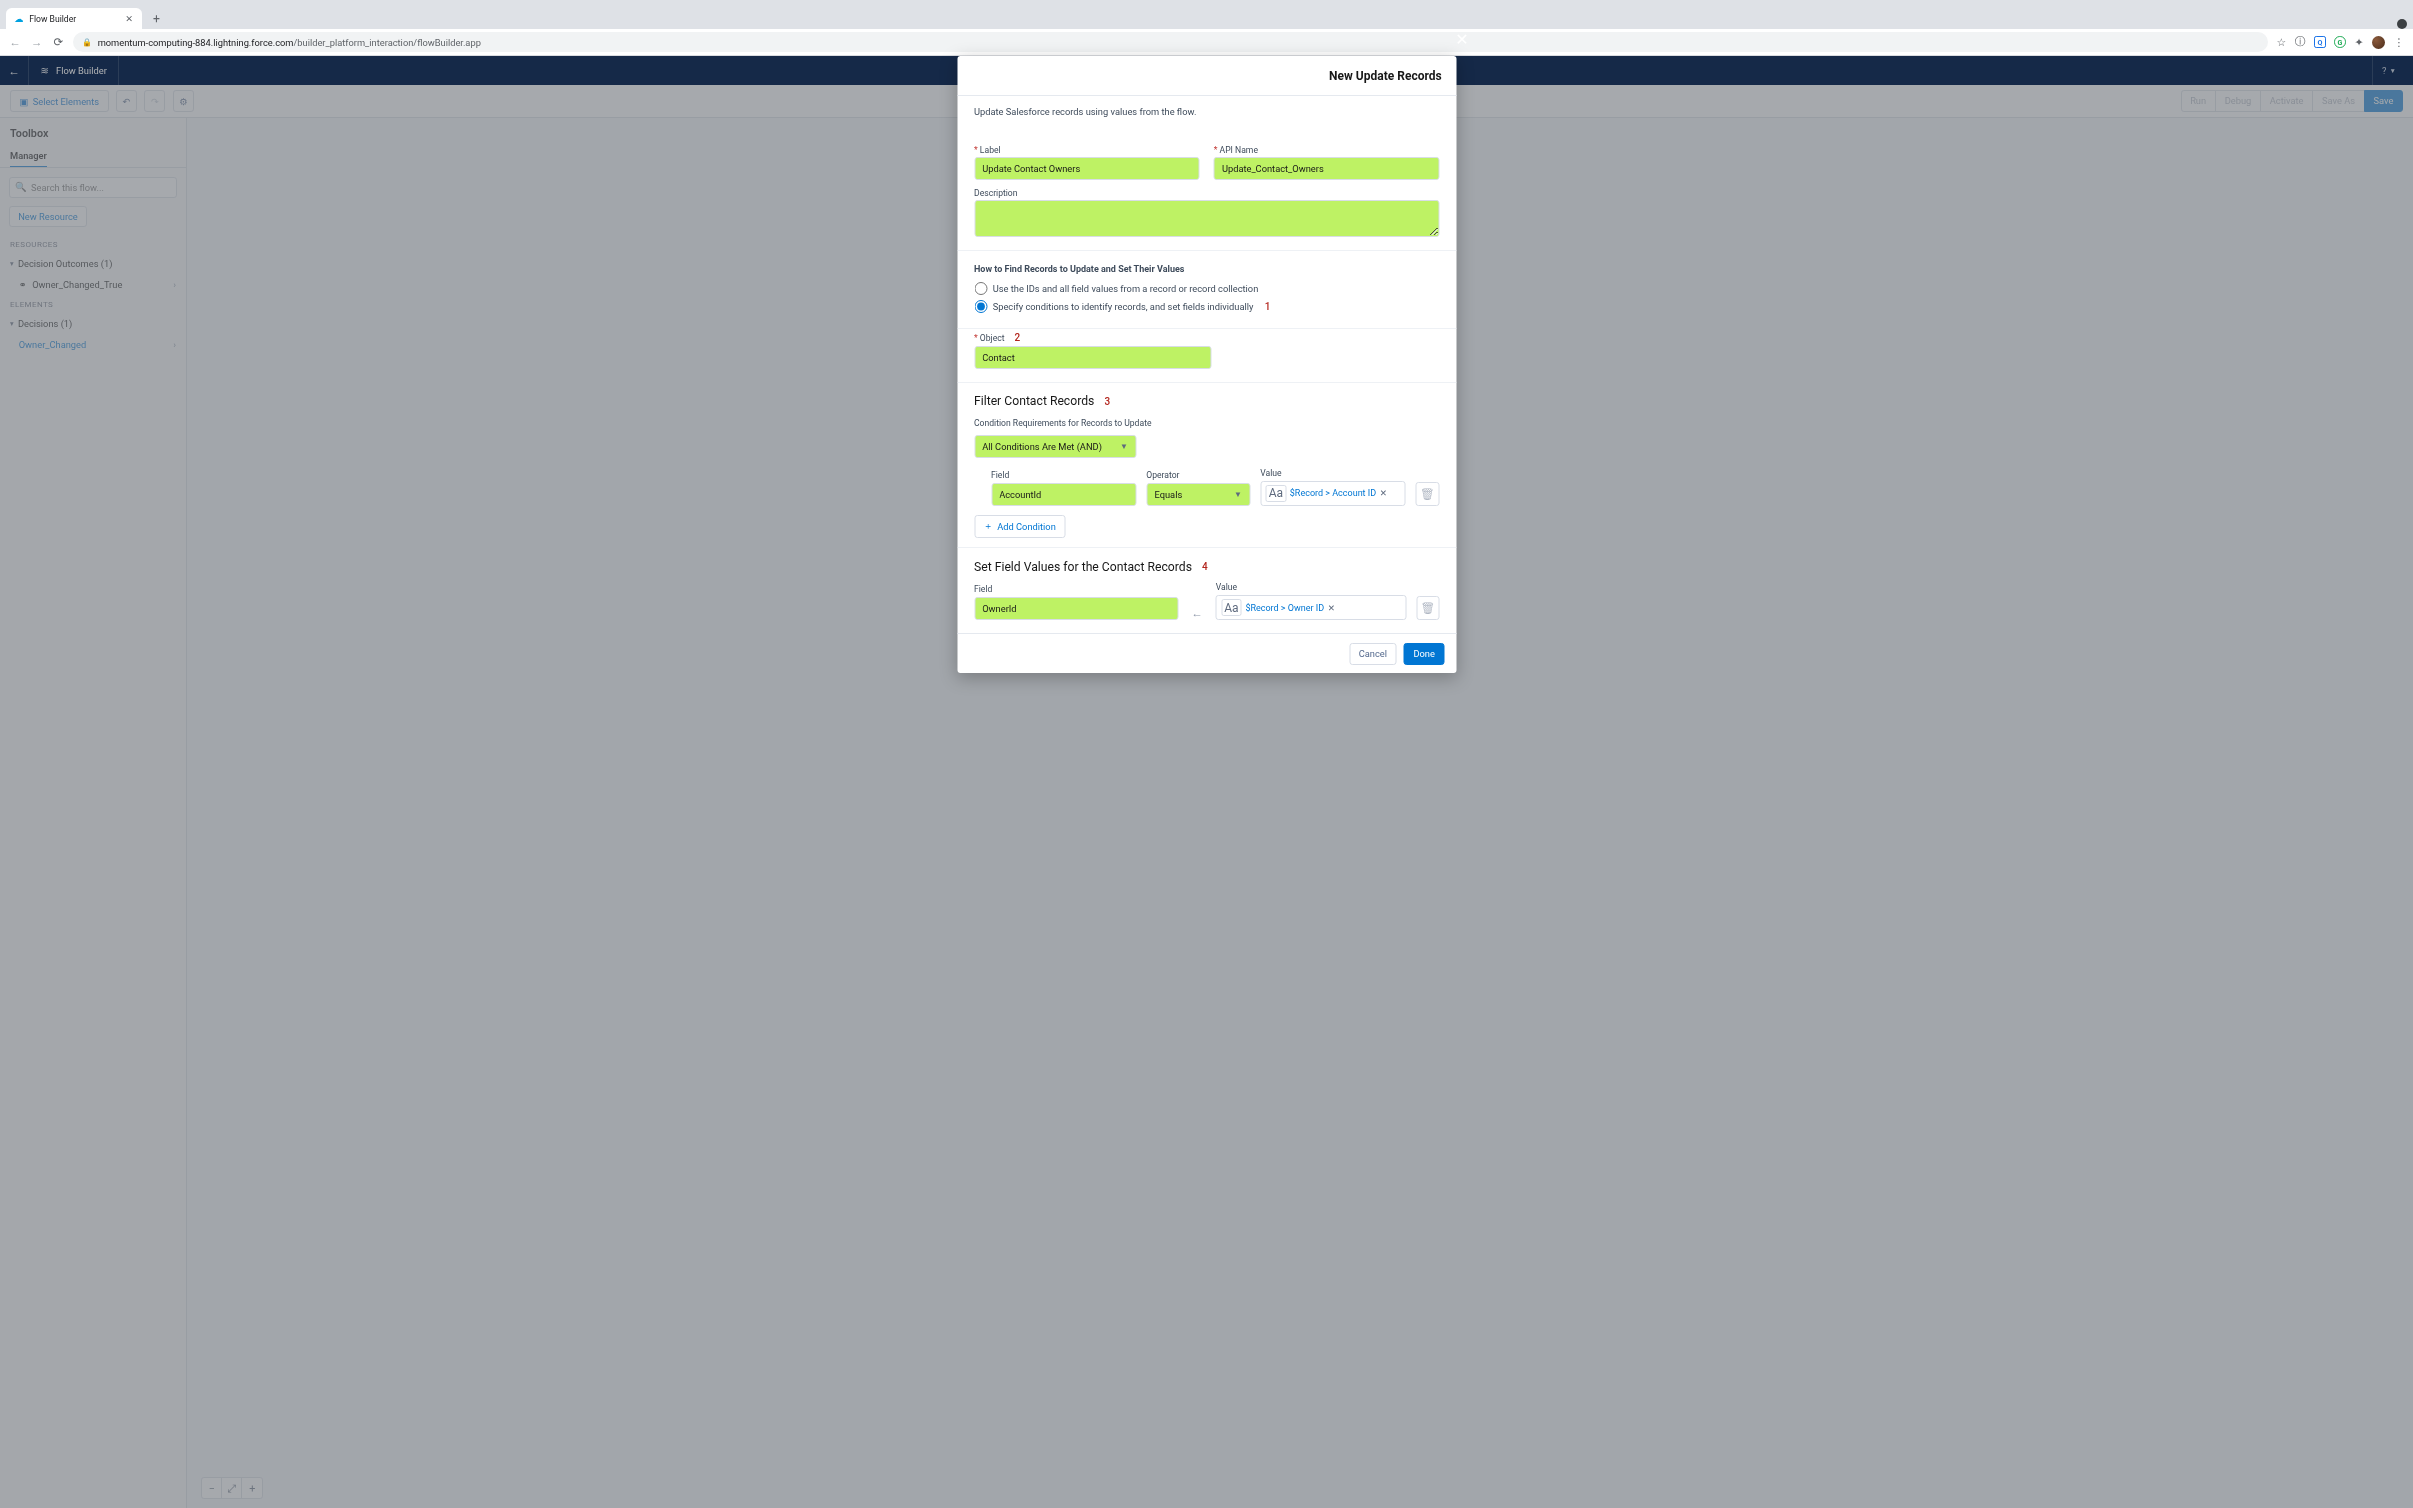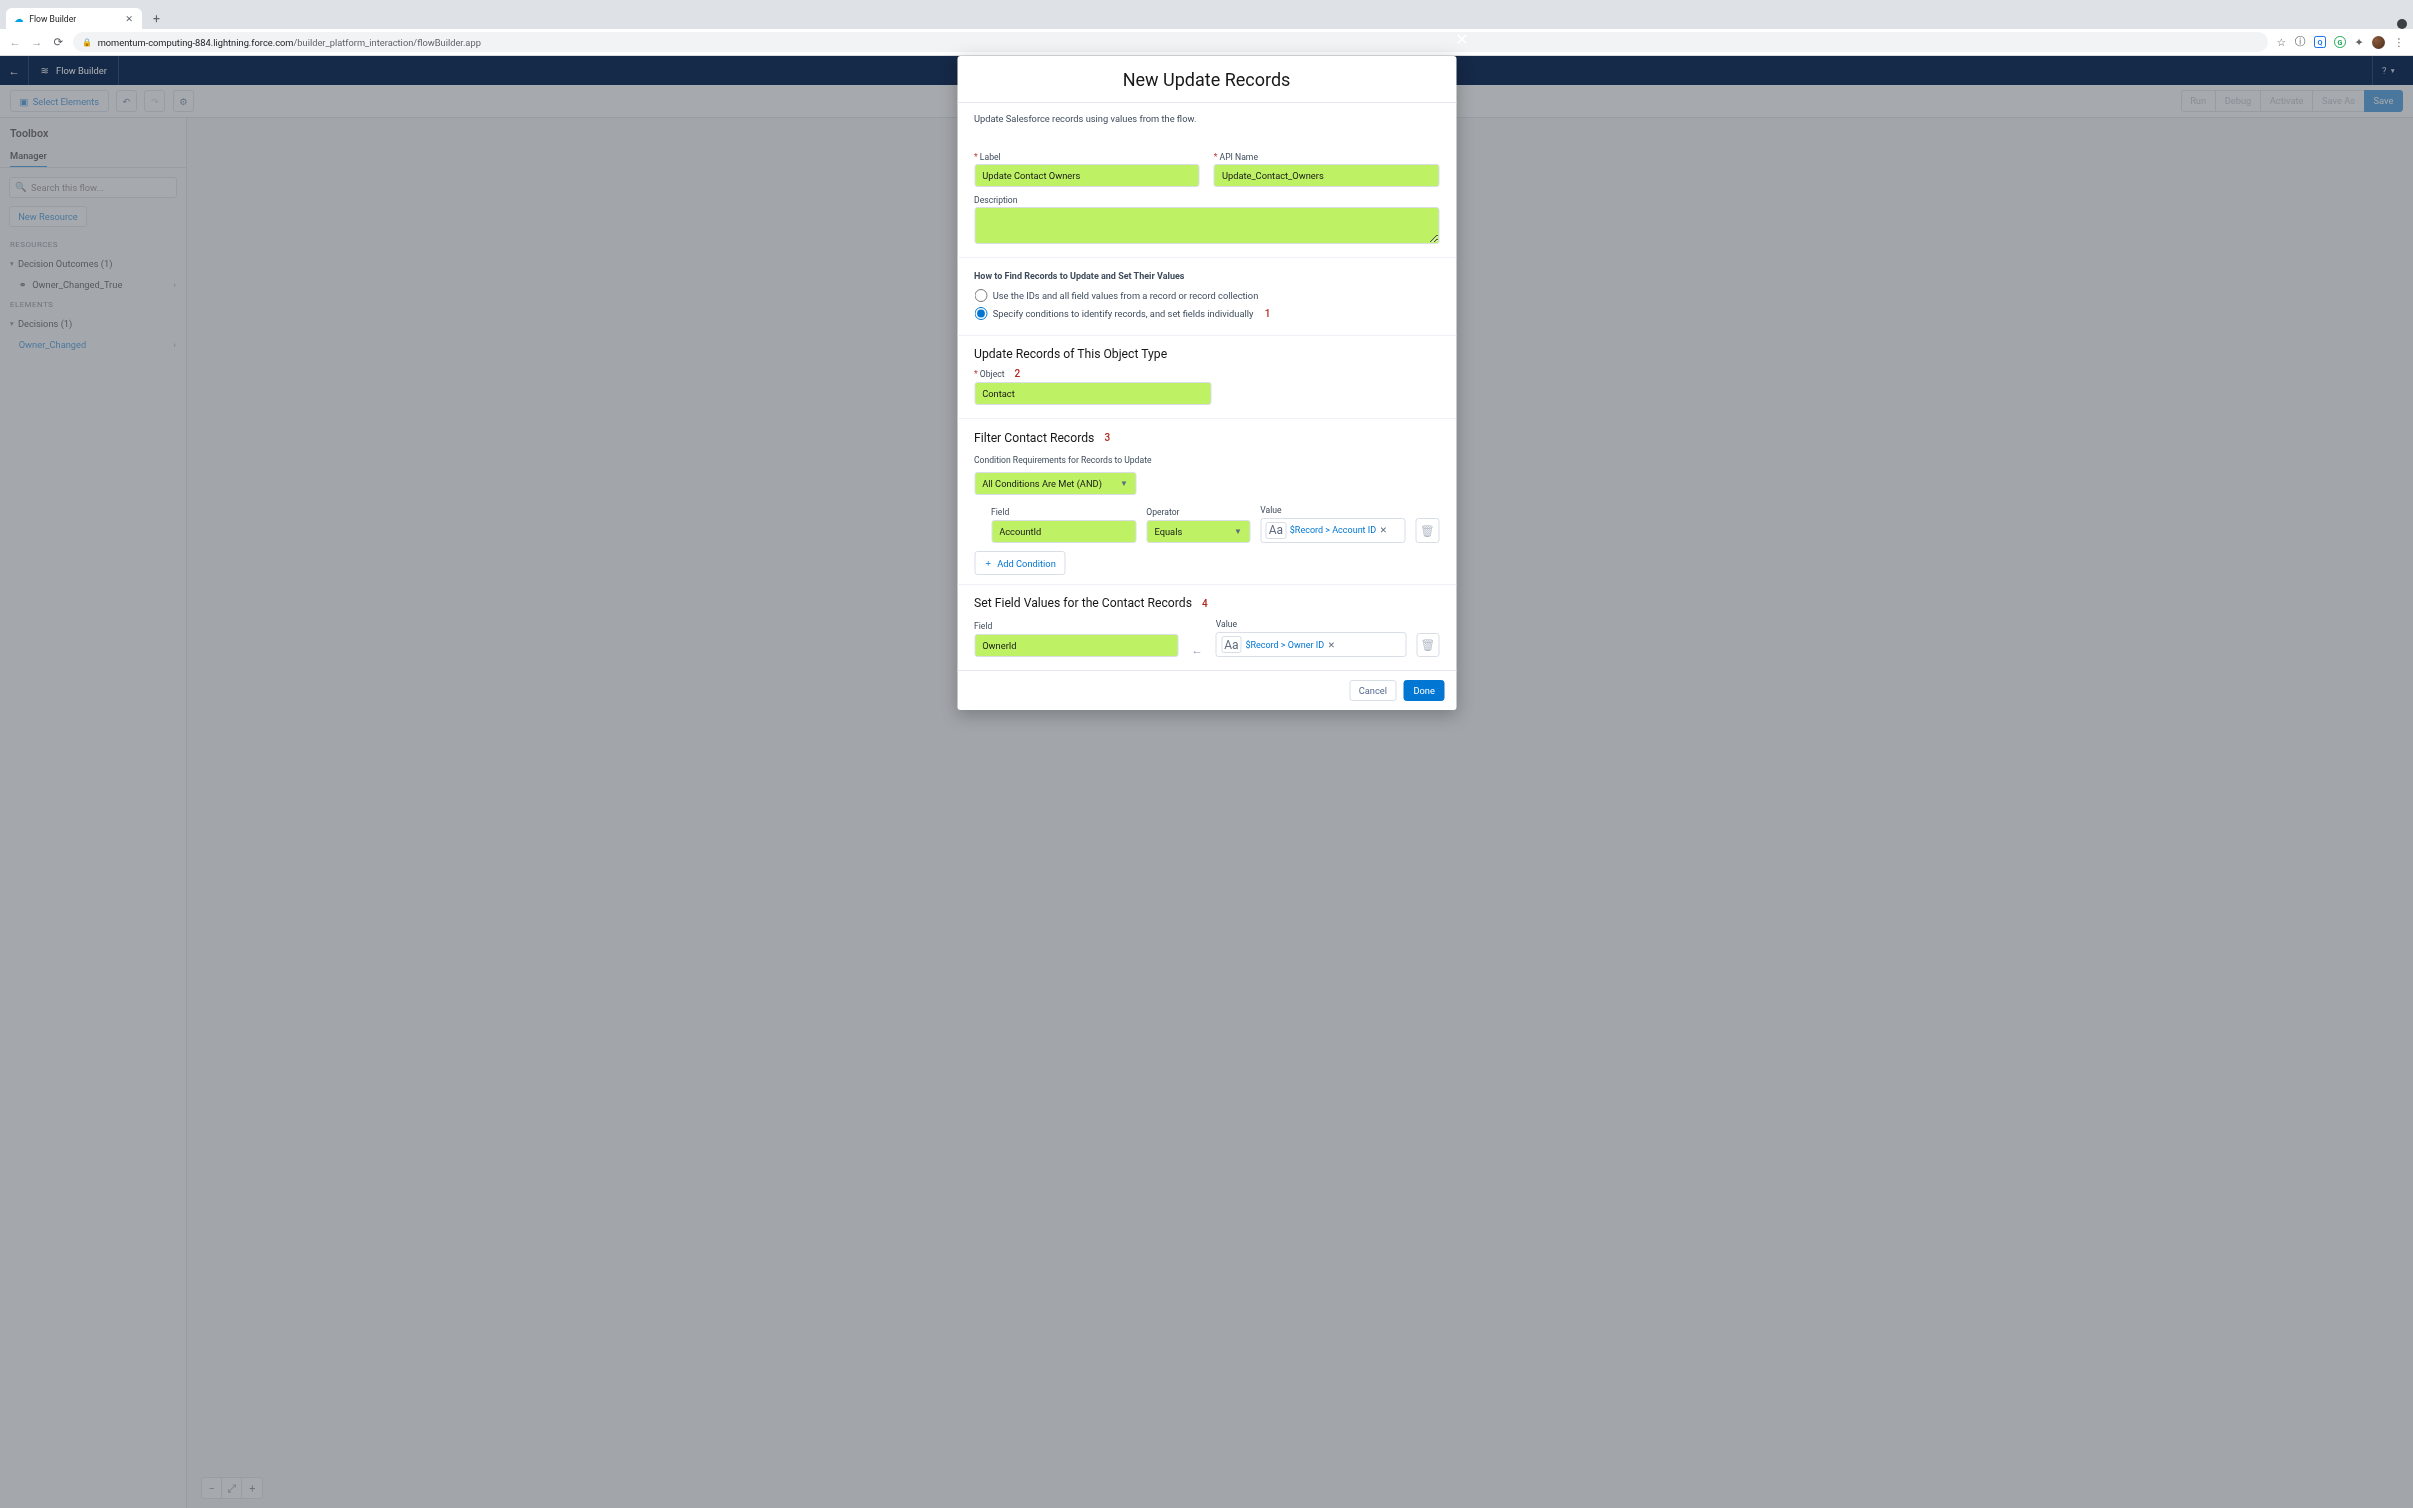--- a/index.html
+++ b/index.html
@@ -64,21 +64,21 @@
 .sb-group .caret { font-size:7.2px; color:#5e6a7e; }
 
 .canvas { flex:1; background:#f4f6f9; position:relative; }
 .canvas .zoom { position:absolute; left:14.4px; bottom:8.6px; display:flex; border:0.7px solid #d8dde6; background:#fff; border-radius:2.9px; }
 .zoom button { border:none; background:none; width:20px; height:20px; color:#5e6a7e; font-size:10.8px; cursor:pointer; border-right:0.7px solid #d8dde6; }
 .zoom button:last-child { border-right:none; }
 
 
 .backdrop { position:fixed; inset:56px 0 0 0; background:rgba(20,25,35,.35); }
 .modal { position:absolute; left:50%; transform:translateX(-50%); top:0; width:499px; background:#fff; border-radius:2.9px; box-shadow:0 4.3px 17px rgba(0,0,0,.25); display:flex; flex-direction:column; max-height:calc(100% - 11.5px); }
-.modal-head { text-align:center; padding:13px 14.4px 11.5px; border-bottom:0.7px solid #e5e9ef; font-size:18px; color:#181818; }
+.modal-head { text-align:right; padding:13px 14.4px 11.5px; border-bottom:0.7px solid #e5e9ef; font-size:12px; color:#181818;font-weight:bold; }
 .modal-body { overflow:auto; }
 .modal-sec { padding:10px 17px 13px; border-bottom:0.7px solid #eef1f5; }
 .modal-sec:last-of-type { border-bottom:none; }
 .helper { font-size:9.3px; color:#3e4b5b; margin-bottom:8.6px; }
 .row2 { display:flex; gap:14.4px;margin-top:28px; }
 .form-field { display:flex; flex-direction:column; gap:2.9px; flex:1; }
 .label { font-size:8.6px; color:#3e4b5b; }
 .req::before { content:"* "; color:#c23934; }
 .input, .select, textarea.input { border:0.7px solid #d8dde6; border-radius:2.9px; padding:5px 7.2px; font-size:9.3px; color:#181818; background:#bef264; width:100%; }
 textarea.input { height:37px; resize:both; }
@@ -256,23 +256,20 @@
           <input type="radio" name="howto" style="">
           <span>Use the IDs and all field values from a record or record collection</span>
         </label>
         <label class="radio-row">
           <input type="radio" name="howto" checked="" style="">
           <span>Specify conditions to identify records, and set fields individually</span>
           <span class="anno">1</span>
         </label>
       </div>
 
-      <div class="sec-title">
-        <span>Update Records of This Object Type</span>
-      </div>
       <div class="modal-sec" style="padding-top:2.9px">
         <div class="form-field" style="max-width:237px">
           <span class="label"><span style="color:#c23934">* </span><span>Object</span> &nbsp;<span class="anno">2</span></span>
           <input class="input" value="Contact" style="">
         </div>
       </div>
 
       <div class="sec-title">
         <span>Filter Contact Records</span>
         <span class="anno" style="margin-left:10px">3</span>

